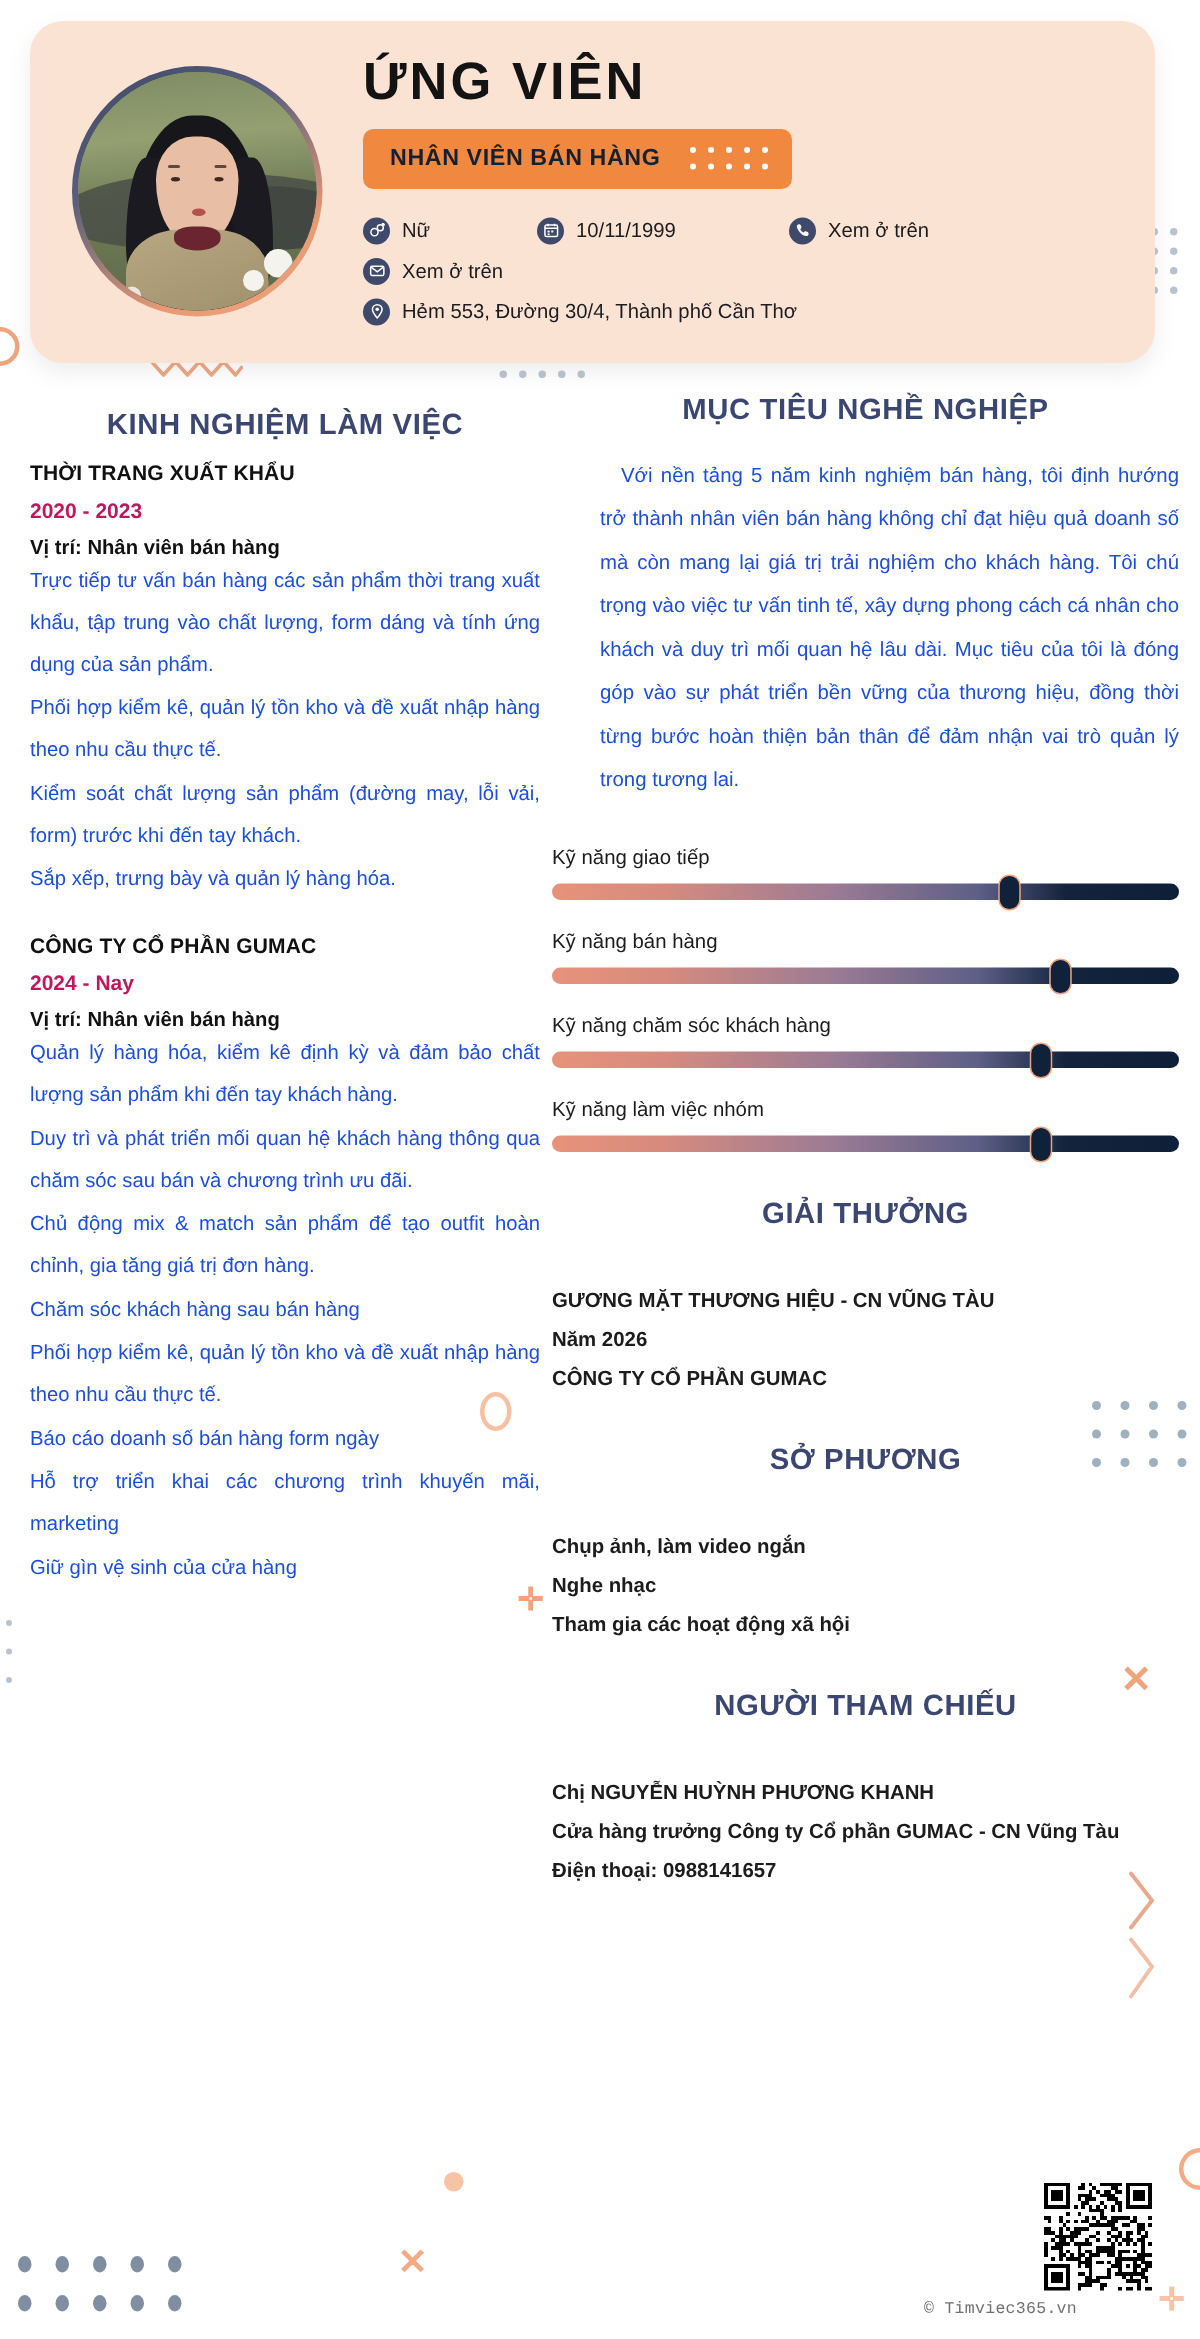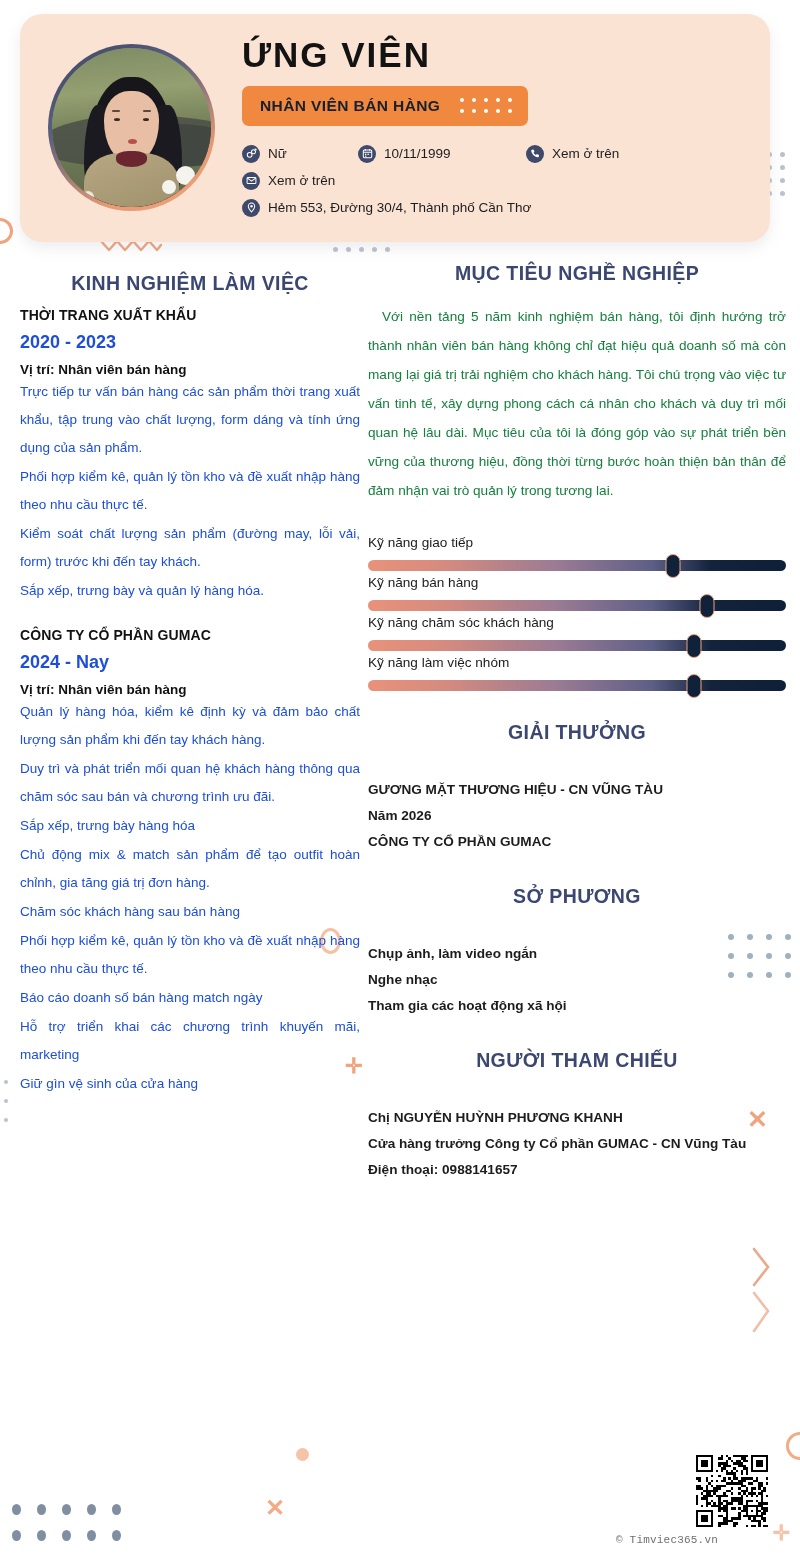--- a/index.html
+++ b/index.html
@@ -146,36 +146,37 @@
   .col-left { position:absolute; left:20px; top:272px; width:340px; }
   .col-right { position:absolute; left:368px; top:262px; width:418px; }
 
   .sec-title {
     text-align:center; color:#3b4770; font-weight:700;
     font-size:19.5px; letter-spacing:.4px;
   }
   .sec-title.left-t { margin-bottom:12px; }
 
   .job-title { font-weight:700; font-size:14px; color:#111; margin-top:2px; letter-spacing:.1px; }
-  .job-years { font-weight:700; font-size:18px; color:#1d4ed8; margin-top:9px; }
+  .job-years { font-weight:700; font-size:14px; color:#be185d; margin-top:9px; }
   .job-pos { font-weight:700; font-size:13.5px; color:#111; margin-top:9px; }
   .bullet {
     font-size:13.5px; line-height:28px; color:#1d4ed8;
     text-align:justify; text-justify:inter-word; margin-top:1px;
   }
   .exp-block + .exp-block { margin-top:22px; }
 
   .obj-text {
-    font-size:13.6px; line-height:29px; color:#15803d;
+    font-size:13.6px; line-height:29px; color:#1d4ed8;
     text-align:justify; text-justify:inter-word; text-indent:14px;
     margin-top:17px;
+    margin-left:32px;
   }
 
   .skills { margin-top:20px; }
-  .skill + .skill { margin-top:4px; }
+  .skill + .skill { margin-top:20px; }
   .skill-label { font-size:13.6px; color:#1c1c1c; margin-bottom:10px; }
   .bar {
     position:relative; height:11px; border-radius:6px;
     background:linear-gradient(90deg,#e8927a 0%,#d68b7e 18%,#9b7b94 45%,#5d5f86 68%,#14233c 82%,#0e1f38 100%);
   }
   .knob {
     position:absolute; top:50%; transform:translate(-50%,-50%);
     width:15px; height:24px; border-radius:8px;
     background:#10213a; border:1.5px solid #f0a47e;
   }
@@ -392,25 +393,24 @@
     <div class="bullet"> Kiểm soát chất lượng sản phẩm (đường may, lỗi vải, form) trước khi đến tay khách.</div>
     <div class="bullet"> Sắp xếp, trưng bày và quản lý hàng hóa.</div>
   </div>
 
   <div class="exp-block">
     <div class="job-title">CÔNG TY CỔ PHẦN GUMAC</div>
     <div class="job-years">2024 - Nay</div>
     <div class="job-pos">Vị trí: Nhân viên bán hàng</div>
     <div class="bullet">Quản lý hàng hóa, kiểm kê định kỳ và đảm bảo chất lượng sản phẩm khi đến tay khách hàng.</div>
     <div class="bullet">Duy trì và phát triển mối quan hệ khách hàng thông qua chăm sóc sau bán và chương trình ưu đãi.</div>
-    <div class="bullet">Sắp xếp, trưng bày hàng hóa</div>
     <div class="bullet">Chủ động mix &amp; match sản phẩm để tạo outfit hoàn chỉnh, gia tăng giá trị đơn hàng.</div>
     <div class="bullet">Chăm sóc khách hàng sau bán hàng</div>
     <div class="bullet"> Phối hợp kiểm kê, quản lý tồn kho và đề xuất nhập hàng theo nhu cầu thực tế.</div>
-    <div class="bullet"> Báo cáo doanh số bán hàng match ngày</div>
+    <div class="bullet"> Báo cáo doanh số bán hàng form ngày</div>
     <div class="bullet">Hỗ trợ triển khai các chương trình khuyến mãi, marketing</div>
     <div class="bullet">Giữ gìn vệ sinh của cửa hàng</div>
   </div>
 </div>
 
 <div class="col-right">
 
   <div class="sec-title">MỤC TIÊU NGHỀ NGHIỆP</div>
   <div class="obj-text">Với nền tảng 5 năm kinh nghiệm bán hàng, tôi định hướng trở thành nhân viên bán hàng không chỉ đạt hiệu quả doanh số mà còn mang lại giá trị trải nghiệm cho khách hàng. Tôi chú trọng vào việc tư vấn tinh tế, xây dựng phong cách cá nhân cho khách và duy trì mối quan hệ lâu dài. Mục tiêu của tôi là đóng góp vào sự phát triển bền vững của thương hiệu, đồng thời từng bước hoàn thiện bản thân để đảm nhận vai trò quản lý trong tương lai.</div>
 

